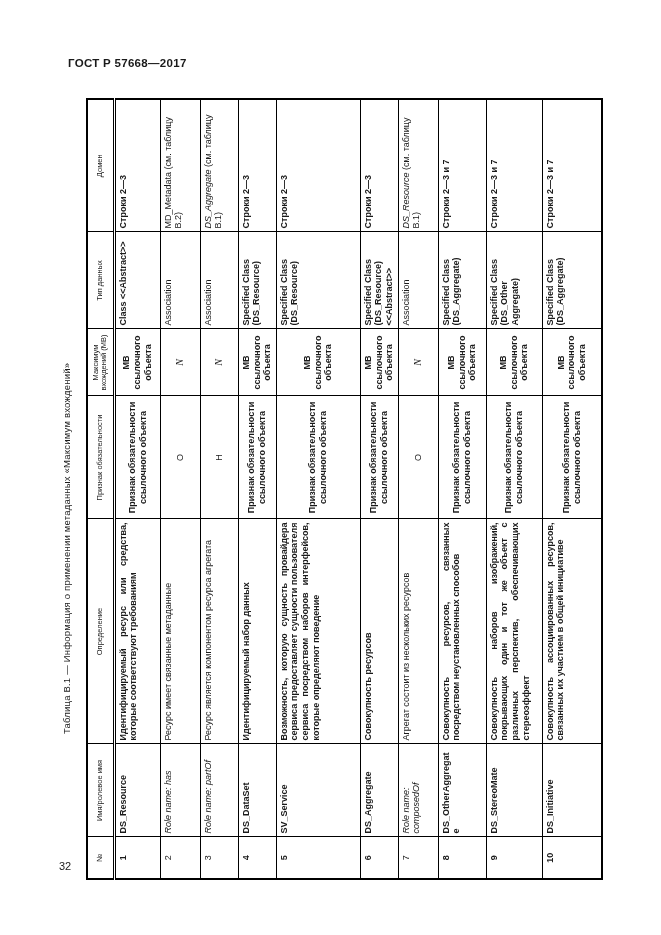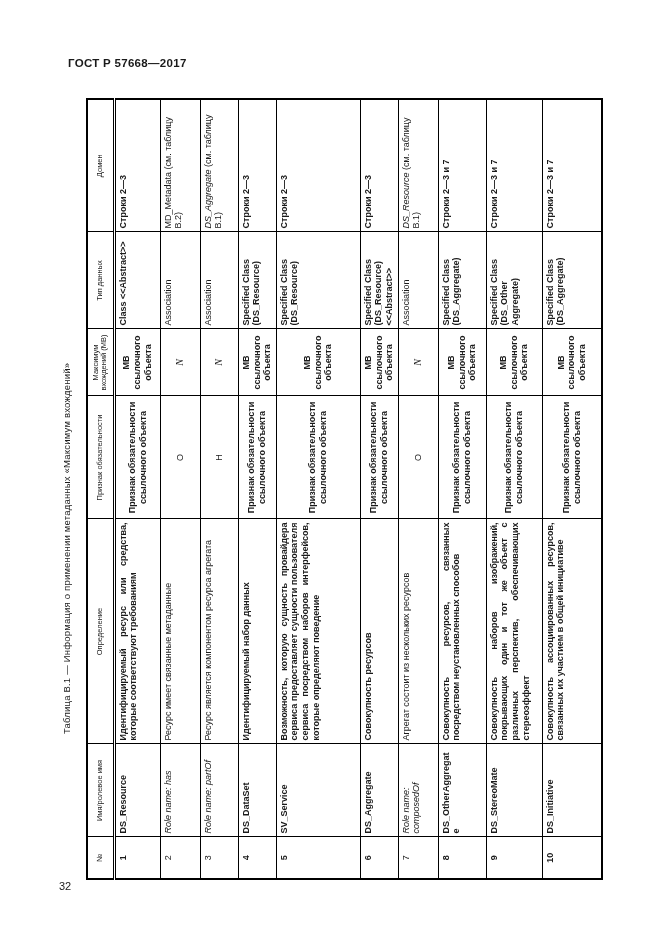--- a/index.html
+++ b/index.html
@@ -14,21 +14,20 @@
     position:absolute; left:0; top:0; width:661px; height:935px;
     background:#ffffff;
   }
   .doc-header {
     position:absolute; left:68px; top:57px;
     font-size:11.5px; font-weight:bold; letter-spacing:.3px;
   }
   .page-number {
     position:absolute; left:59px; top:860px;
     font-size:11px;
-    margin-top:20px;
   }
   .table-caption {
     position:absolute; left:61px; top:734px;
     width:500px;
     transform-origin:0 0;
     transform:rotate(-90deg);
     font-size:9.5px; letter-spacing:.2px;
     white-space:nowrap;
   }
   

